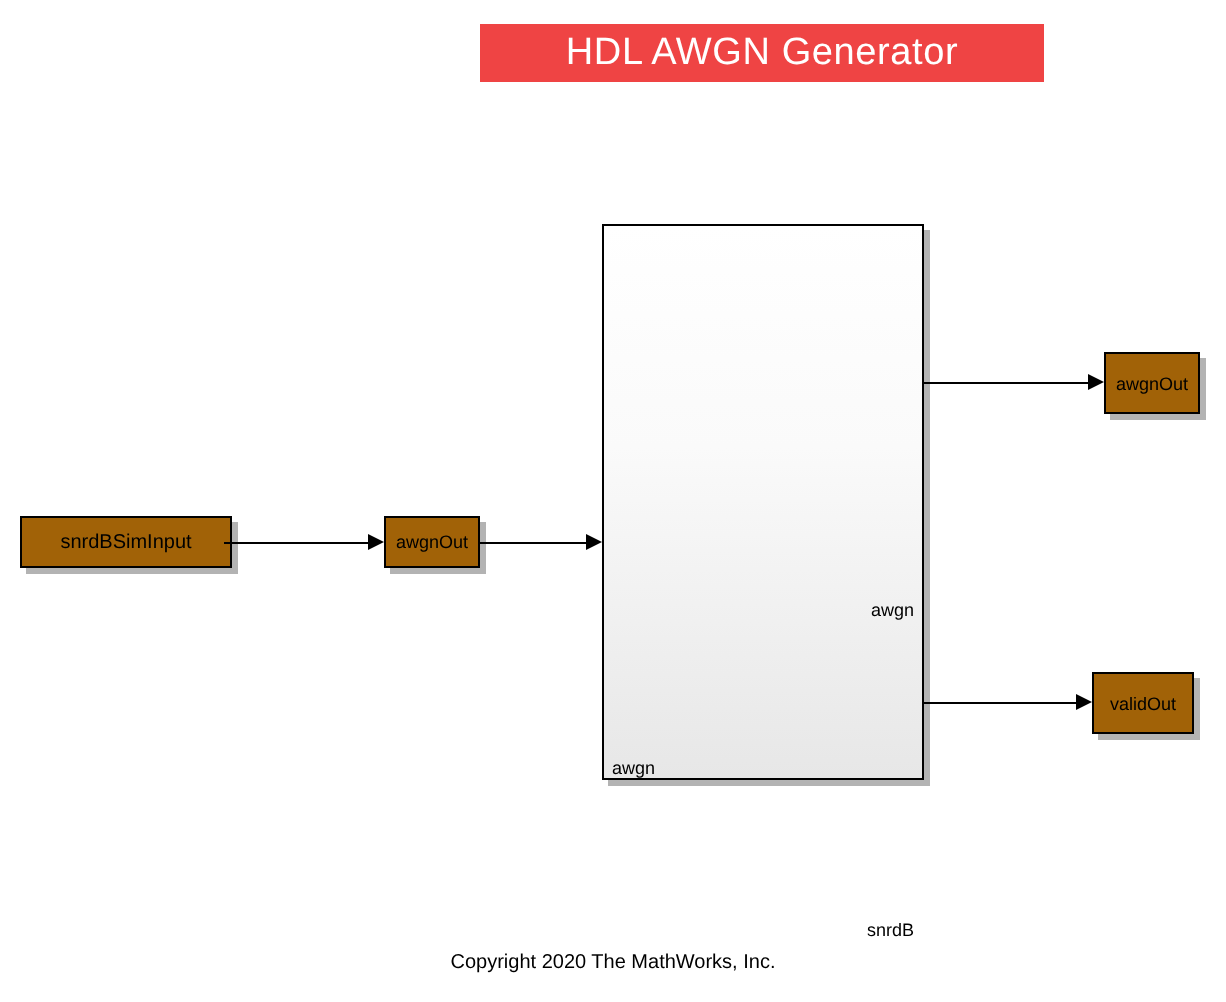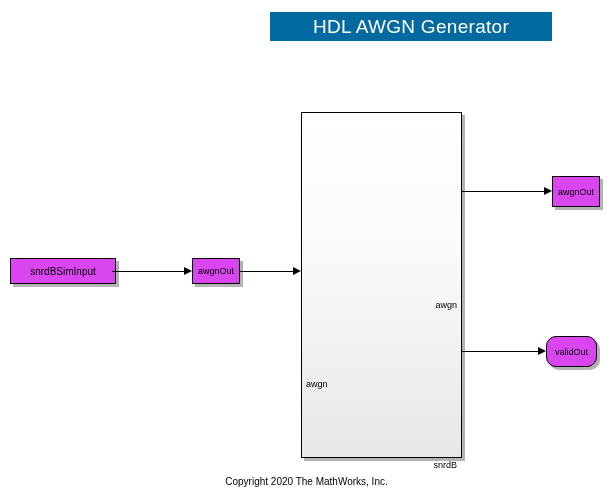--- a/index.html
+++ b/index.html
@@ -15,51 +15,50 @@
     background: #ffffff;
     overflow: hidden;
   }
   
   .banner {
     position: absolute;
     left: 240px;
     top: 12px;
     width: 282px;
     height: 29px;
-    background: #0369a1;
+    background: #ef4444;
     color: #ffffff;
     display: flex;
     align-items: center;
     justify-content: center;
     font-size: 19px;
     letter-spacing: 0.3px;
-    margin-left: 30px;
   }
   
   .block {
     position: absolute;
-    background: #d946ef;
+    background: #a16207;
     border: 1px solid #000000;
     box-shadow: 3px 3px 0 0 #b3b3b3;
     display: flex;
     align-items: center;
     justify-content: center;
     font-size: 10px;
     color: #000000;
     box-sizing: border-box;
   }
   .block-input   { left: 10px;  top: 258px; width: 106px; height: 26px; }
   .block-convert { left: 192px; top: 258px; width: 48px;  height: 26px; font-size: 9px; }
   .block-awgnout { left: 552px; top: 176px; width: 48px;  height: 31px; font-size: 9px; }
-  .block-validout{ left: 546px; top: 336px; width: 51px;  height: 31px; font-size: 9px; border-radius: 10px; }
+  .block-validout{ left: 546px; top: 336px; width: 51px;  height: 31px; font-size: 9px; }
   .block-generator {
     left: 301px;
     top: 112px;
     width: 161px;
-    height: 346px;
+    height: 278px;
     background: linear-gradient(to bottom, #ffffff 0%, #fafafa 40%, #e7e7e7 100%);
     display: block;
   }
   .port-label {
     position: absolute;
     font-size: 9px;
     color: #000000;
     white-space: nowrap;
   }
   .port-awgn  { right: 4px; top: 187px; }

